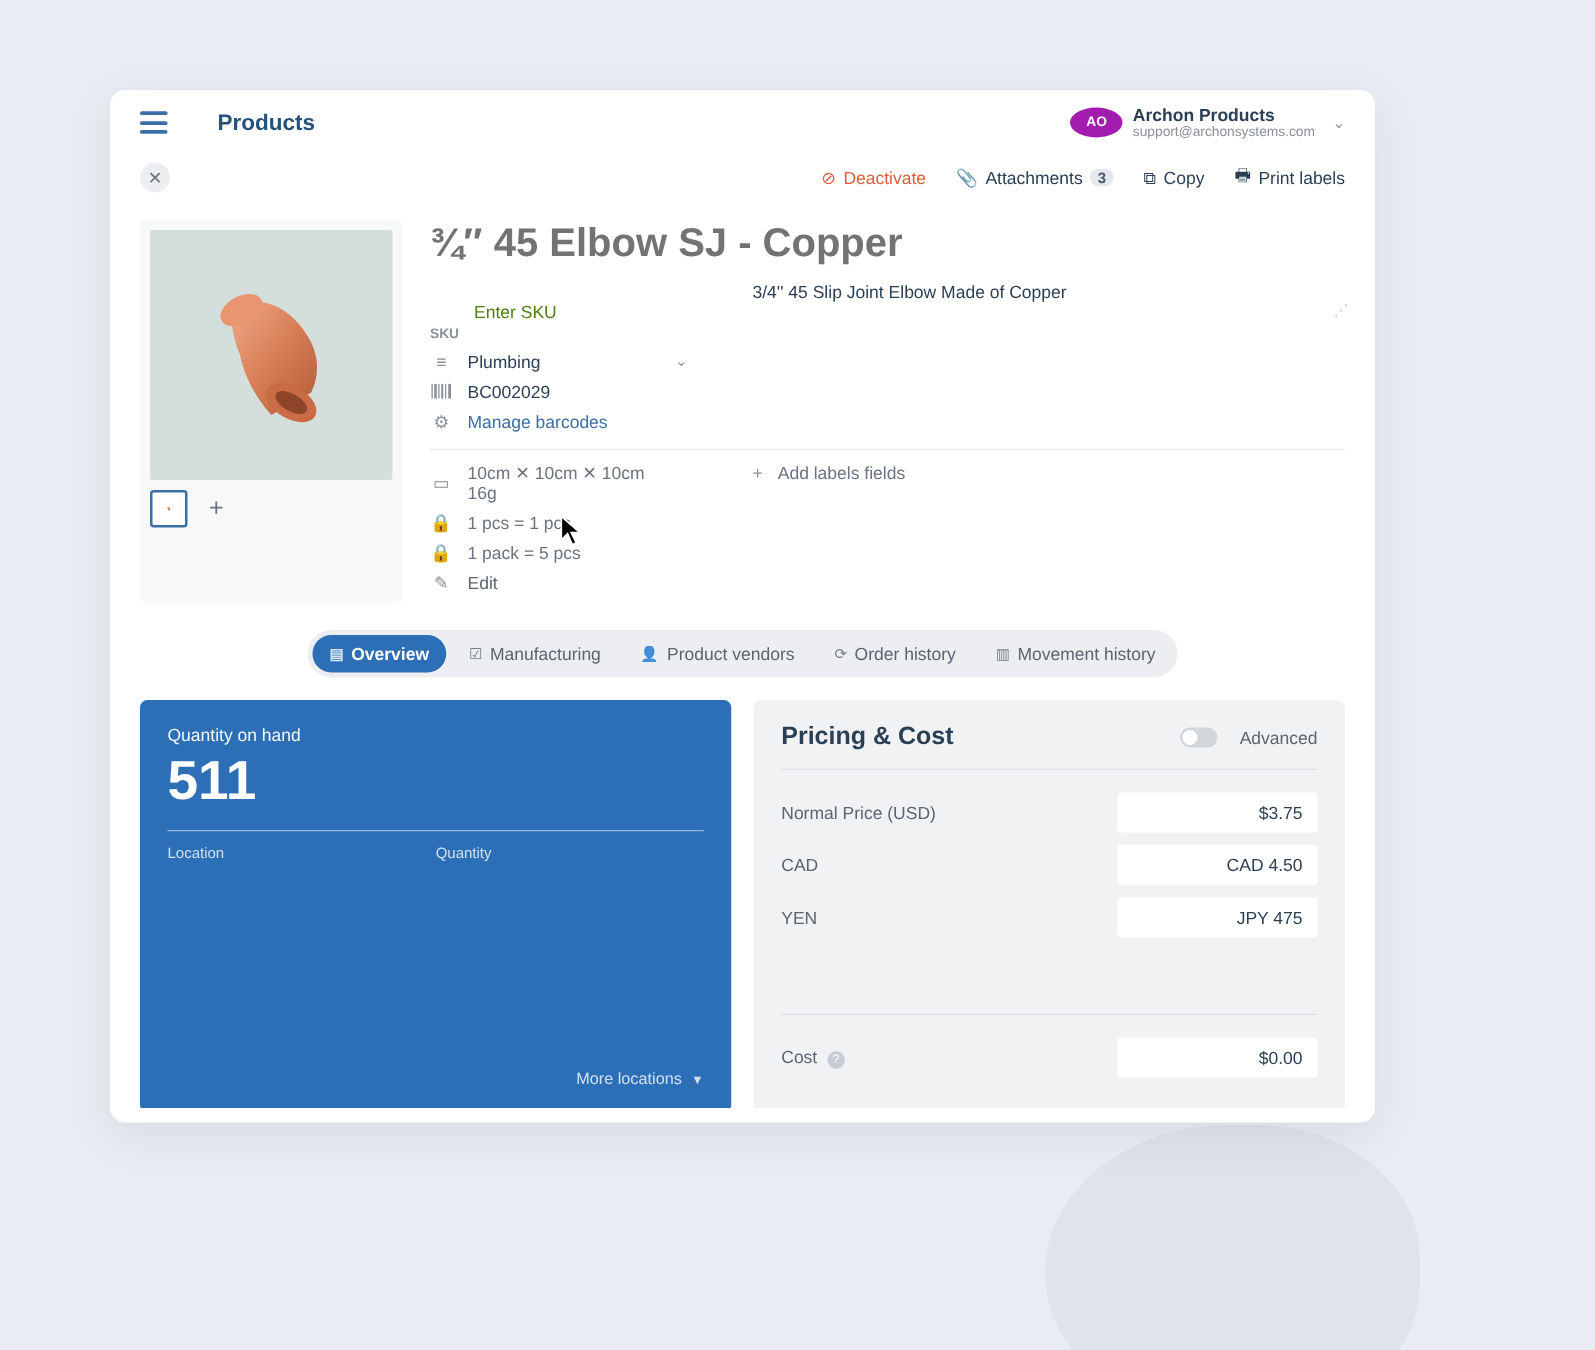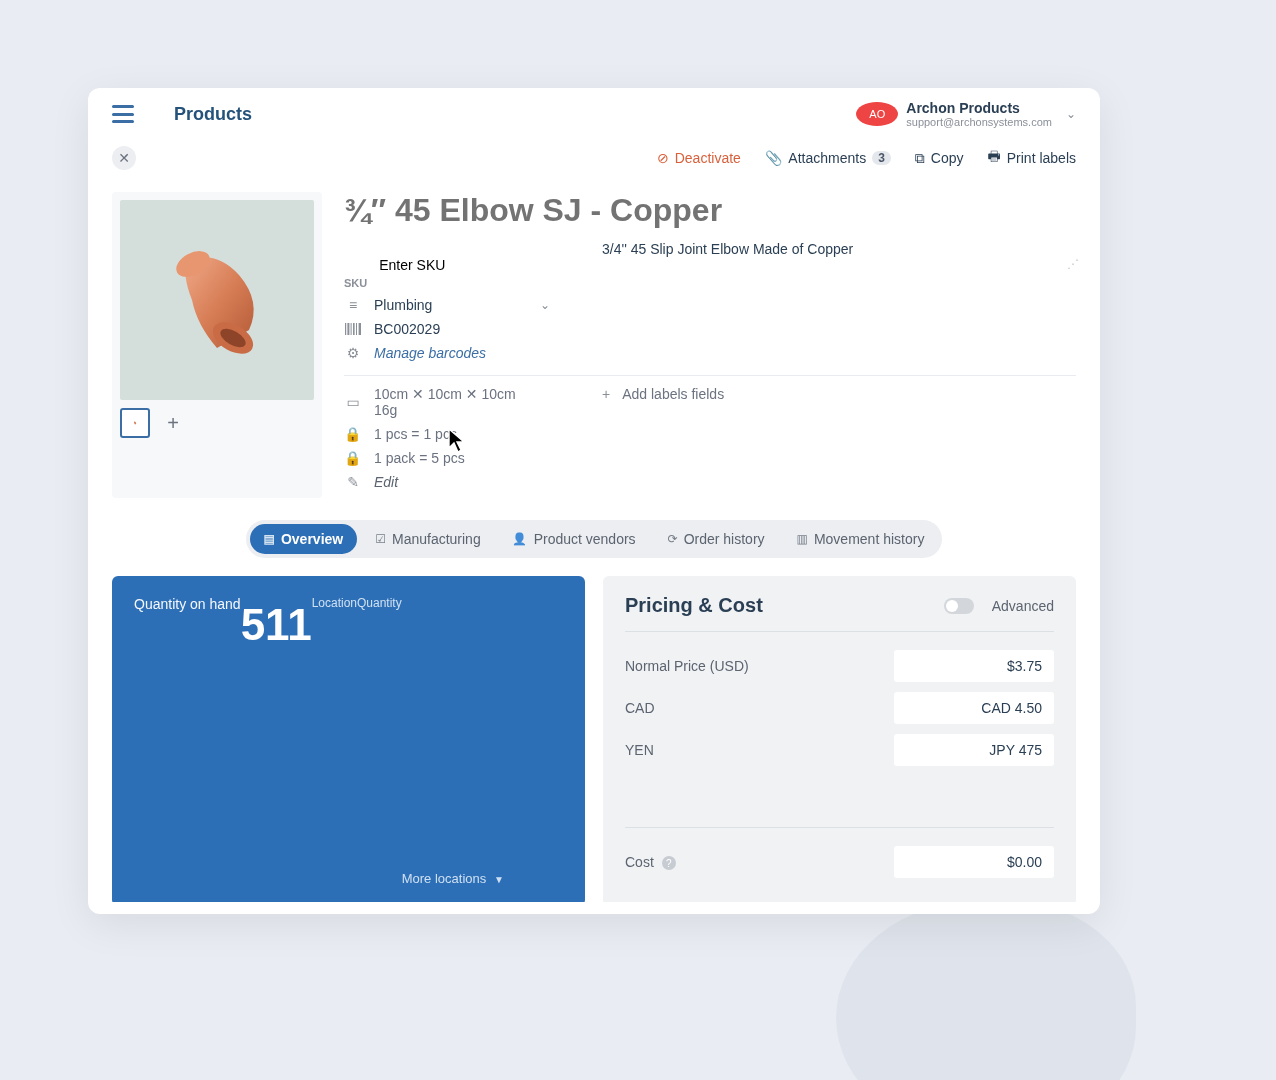--- a/index.html
+++ b/index.html
@@ -1,28 +1,28 @@
 <!DOCTYPE html>
 <html><head>
 <meta charset="utf-8">
 <style>
   * { margin:0; padding:0; box-sizing:border-box; font-family:-apple-system,'Segoe UI','Helvetica Neue',Arial,sans-serif; }
   body { background:#e9ecf3; width:1276px; height:1080px; overflow:hidden; }
   .window {
-    position:absolute; left:88px; top:88px; width:1012px; height:826px;
+    position:absolute; left:88px; top:72px; width:1012px; height:826px;
     background:#fff; border-radius:12px; box-shadow:0 10px 40px rgba(0,0,0,0.08);
     overflow:hidden;
   }
   
   .hdr { display:flex; align-items:center; padding:12px 24px; }
   .menu-icon { width:22px; height:18px; cursor:pointer; display:flex; flex-direction:column; justify-content:space-between; }
   .menu-icon span { height:3px; background:#3a6ea5; border-radius:2px; }
   .page-title { margin-left:40px; color:#24527a; font-size:18px; font-weight:700; }
   .hdr-right { margin-left:auto; display:flex; align-items:center; cursor:pointer; }
-  .avatar { width:42px; height:24px; border-radius:50%; background:#ef4444; color:#fff; font-size:11px; font-weight:400; display:flex; align-items:center; justify-content:center; margin-right:8px; }
+  .avatar { width:42px; height:24px; border-radius:50%; background:#a21caf; color:#fff; font-size:11px; font-weight:700; display:flex; align-items:center; justify-content:center; margin-right:8px; }
   .org-name { font-size:14px; font-weight:700; color:#2a3f54; }
   .org-email { font-size:11px; color:#8a8f98; }
   .chev { margin-left:14px; color:#8a8f98; font-size:12px; }
   
   .tbrow { display:flex; align-items:center; padding:6px 24px 14px; }
   .close-chip { width:24px; height:24px; border-radius:50%; background:#eceef1; color:#6b7280; display:flex; align-items:center; justify-content:center; font-size:14px; cursor:pointer; }
   .tbrow-actions { margin-left:auto; display:flex; gap:24px; }
   .tb-link { display:flex; align-items:center; gap:6px; font-size:14px; color:#2a3f54; cursor:pointer; }
   .tb-link.danger { color:#d9603b; }
   .badge-count { background:#e4e7eb; color:#4a5568; font-size:12px; font-weight:600; padding:0 6px; border-radius:9px; min-width:18px; text-align:center; }
@@ -38,38 +38,38 @@
   .thumbs { display:flex; gap:8px; margin-top:8px; align-items:center; }
   .thumb { width:30px; height:30px; border:2px solid #3a6ea5; border-radius:3px; background:#fff; display:flex; align-items:center; justify-content:center; cursor:pointer; }
   .thumb svg { transform:scale(0.18); }
   .add-thumb { width:30px; height:30px; color:#6b7280; font-size:20px; display:flex; align-items:center; justify-content:center; cursor:pointer; }
   .prod-info { flex:1; }
   .prod-name { font-size:32px; color:#737373; font-weight:600; margin-bottom:12px; }
   .info-grid { display:grid; grid-template-columns:240px 1fr; column-gap:18px; }
   .info-row { display:flex; align-items:center; gap:12px; margin-bottom:8px; font-size:14px; color:#2a3f54; }
   .row-icon { width:18px; color:#8a8f98; font-size:14px; display:flex; justify-content:center; }
   .sku-lbl { font-size:11px; font-weight:700; color:#8a8f98;margin-top:36px; }
-  .placeholder-text { color:#000000; }
+  .placeholder-text { color:#4d7c0f; }
   .desc { font-size:14px; color:#2a3f54; }
   .desc-box { border:none; resize:none; }
   .resize-handle { text-align:right; color:#c0c4cb; font-size:12px; cursor:nwse-resize; letter-spacing:-3px; }
   .cat-row { display:flex; align-items:center; gap:12px; position:relative; }
   .cat-row .chev-d { position:absolute; right:34px; color:#8a8f98; font-size:12px; }
-  .link-tx { color:#3a6ea5; cursor:pointer;font-style:italic; }
+  .link-tx { color:#3a6ea5; cursor:pointer; }
   .divider-line { height:1px; background:#e8ebef; margin:6px 0 10px; }
   .dim-text { color:#6b7280; }
   
   .tab-pill-wrap { display:flex; justify-content:center; margin-top:22px; }
   .tab-pill { background:#eceef1; border-radius:22px; display:flex; padding:4px; gap:4px; }
   .tab { padding:7px 14px; border-radius:18px; font-size:14px; color:#5b6470; display:flex; align-items:center; gap:6px; cursor:pointer; }
   .tab.active { background:#2d6fb7; color:#fff; font-weight:600; }
   .tab .ti { font-size:12px; opacity:.8; }
   
   .panels { display:flex; gap:18px; margin-top:18px; }
-  .panel-left { flex:1; background:#2d6fb7; color:#fff; border-radius:6px; padding:20px 22px; min-height:330px; display:flex; flex-direction:row; }
+  .panel-left { flex:1; background:#2d6fb7; color:#fff; border-radius:6px; padding:20px 22px; min-height:330px; display:flex; flex-direction:column; }
   .panel-right { flex:1; background:#f1f2f4; border-radius:6px; padding:18px 22px; min-height:330px; display:flex; flex-direction:column; }
   .qoh-lbl { font-size:14px; opacity:.95; }
   .qoh-val { font-size:44px; font-weight:600; margin:4px 0 10px; }
   .hr-w { height:1px; background:rgba(255,255,255,.5); margin:4px 0 10px; }
   .loc-hdr { display:flex; font-size:12px; color:#cfe0f2; }
   .loc-hdr span:first-child{ flex:1; }
   .loc-hdr span:last-child{ flex:1; }
   .loc-row { display:flex; font-size:14px; margin-top:18px; cursor:pointer; }
   .loc-row span:first-child{ flex:1; }
   .loc-row span:last-child{ flex:1; }

